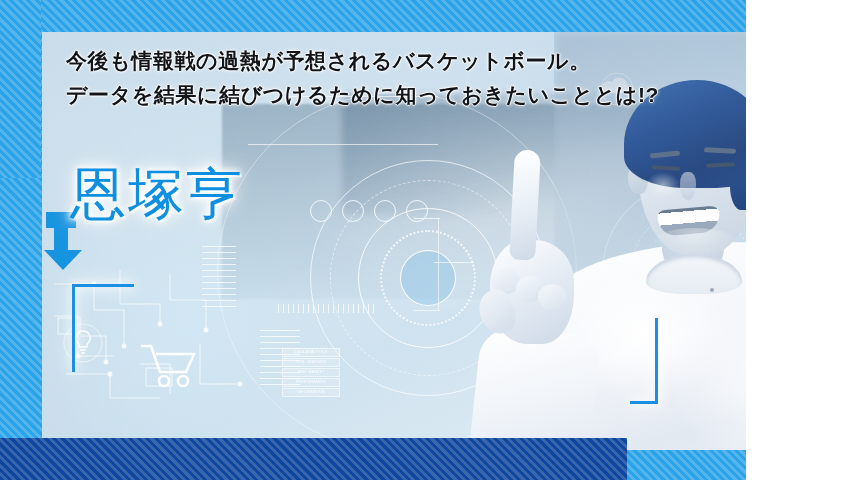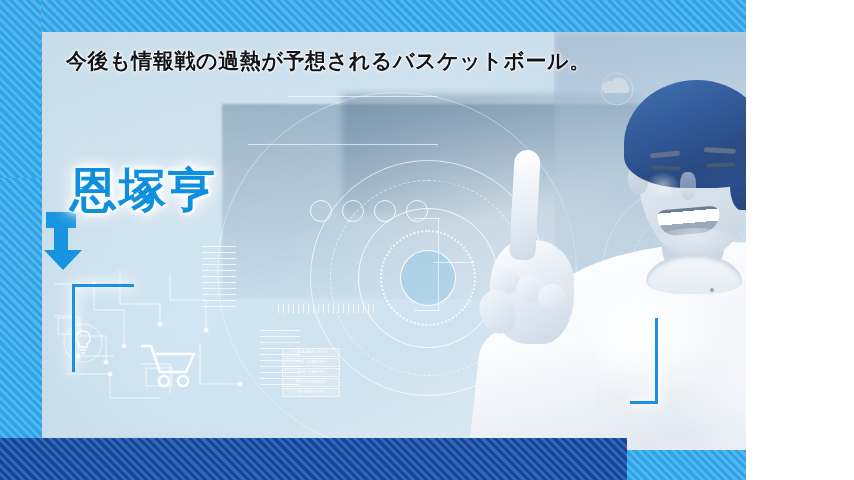--- a/index.html
+++ b/index.html
@@ -293,21 +293,21 @@
     letter-spacing:.6px; line-height:34px;
     text-shadow:
       1px 0 1px rgba(255,255,255,.85), -1px 0 1px rgba(255,255,255,.85),
       0 1px 1px rgba(255,255,255,.85), 0 -1px 1px rgba(255,255,255,.85),
       0 0 5px rgba(255,255,255,.8);
     white-space:nowrap;
   }
 
   #person-name{
     position:absolute; left:70px; top:166px; z-index:8;
-    font-size:47px; font-weight:bold; letter-spacing:2px;
+    font-size:56px; font-weight:normal; letter-spacing:2px;
     color:#0f8fe0; line-height:1;
     text-shadow:
       0 0 6px #ffffff, 0 0 6px #ffffff, 0 0 12px #ffffff,
       0 0 18px rgba(255,255,255,.95), 0 0 26px rgba(255,255,255,.8),
       2px 2px 0 rgba(255,255,255,.6);
   }
 
   
   #bracket-open{
     position:absolute; left:72px; top:284px; width:62px; height:88px; z-index:8;
@@ -471,20 +471,21 @@
 
     </div>
   </div>
 
   <div class="stripes-light" id="right-stripe"></div>
 
   <div class="stripes-dark" id="bottom-band"></div>
 
   <div id="headline">
     <div>今後も情報戦の過熱が予想されるバスケットボール。</div>
+    <div>データを結果に結びつけるために知っておきたいこととは!?</div>
   </div>
 
   <div id="person-name">恩塚亨</div>
 
   <div id="bracket-open"></div>
   <div id="bracket-close"></div>
 
 </div>
 
 </body></html>

